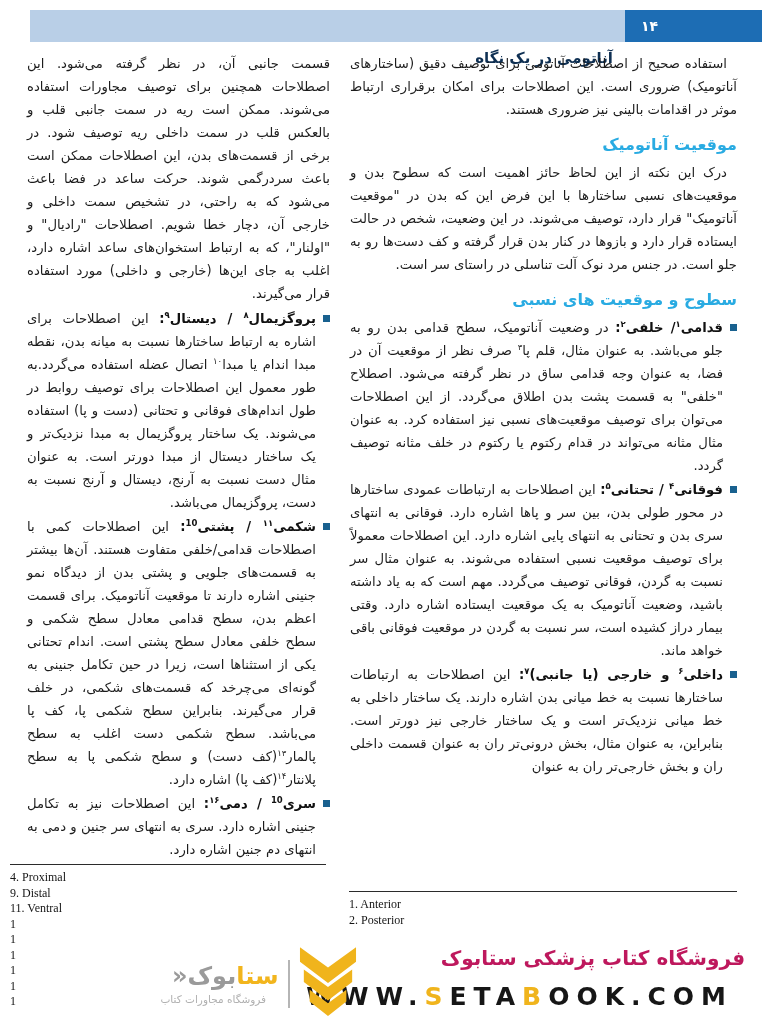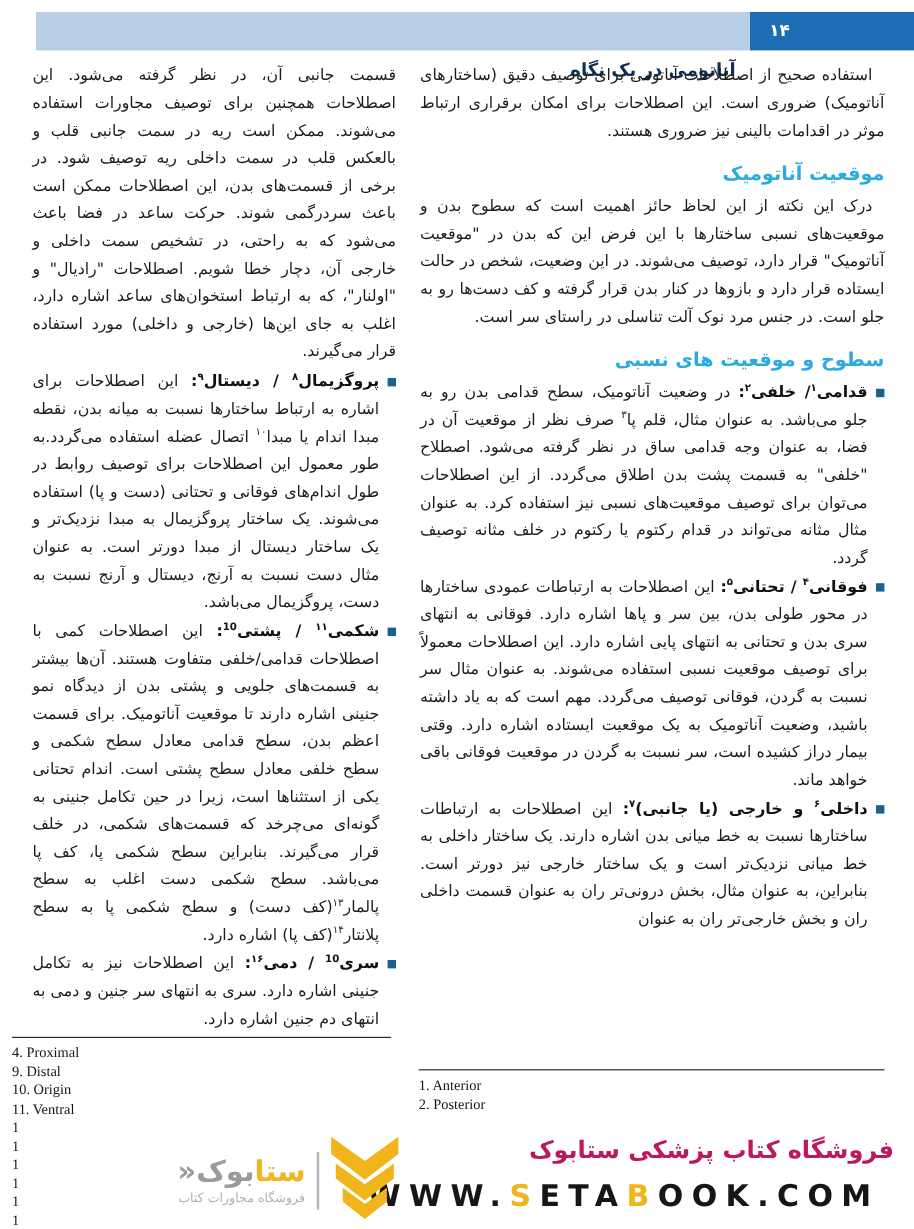--- a/index.html
+++ b/index.html
@@ -56,21 +56,21 @@
     font-family:"DejaVu Sans",sans-serif;
   }
   .yl{color:#f0b41c;}
   .logo-group{
     position:absolute;top:946px;left:148px;height:76px;
     display:flex;direction:rtl;align-items:center;gap:9px;
   }
   .logo-emblem{width:58px;height:74px;flex:0 0 auto;}
   .logo-divider{width:2px;height:48px;background:#b5b5b5;flex:0 0 auto;}
   .logo-textblock{display:flex;flex-direction:column;align-items:center;direction:rtl;}
-  .logo-word{font-weight:bold;font-size:24px;line-height:26px;letter-spacing:1px;}
+  .logo-word{font-weight:bold;font-size:24px;line-height:26px;letter-spacing:1px;margin-left:24px;}
   .lg-gray{color:#9a9a9a;}
   .lg-yellow{color:#f2b51d;}
   .logo-caption{font-size:10.5px;color:#b0b0b0;margin-top:4px;}
 </style>
 </head>
 <body>
 
 <div class="hdr-band">
   <div class="hdr-title">آناتومی در یک نگاه</div>
 </div>
@@ -121,21 +121,20 @@
       <span class="term">سری<sup>10</sup> / دمی<sup>۱۶</sup>:</span>
       <span>این اصطلاحات نیز به تکامل جنینی اشاره دارد. سری به انتهای سر جنین و دمی به انتهای دم جنین اشاره دارد.</span>
     </div>
   </div>
 </div>
 
 <div class="fn-left">
   <hr class="fn-rule">
   <span class="fn-line">4. Proximal</span>
   <span class="fn-line">9. Distal</span>
-  <span class="fn-line">10. Origin</span>
   <span class="fn-line">11. Ventral</span>
   <span class="fn-line">1</span>
   <span class="fn-line">1</span>
   <span class="fn-line">1</span>
   <span class="fn-line">1</span>
   <span class="fn-line">1</span>
   <span class="fn-line">1</span>
 </div>
 
 <div class="fn-right">

